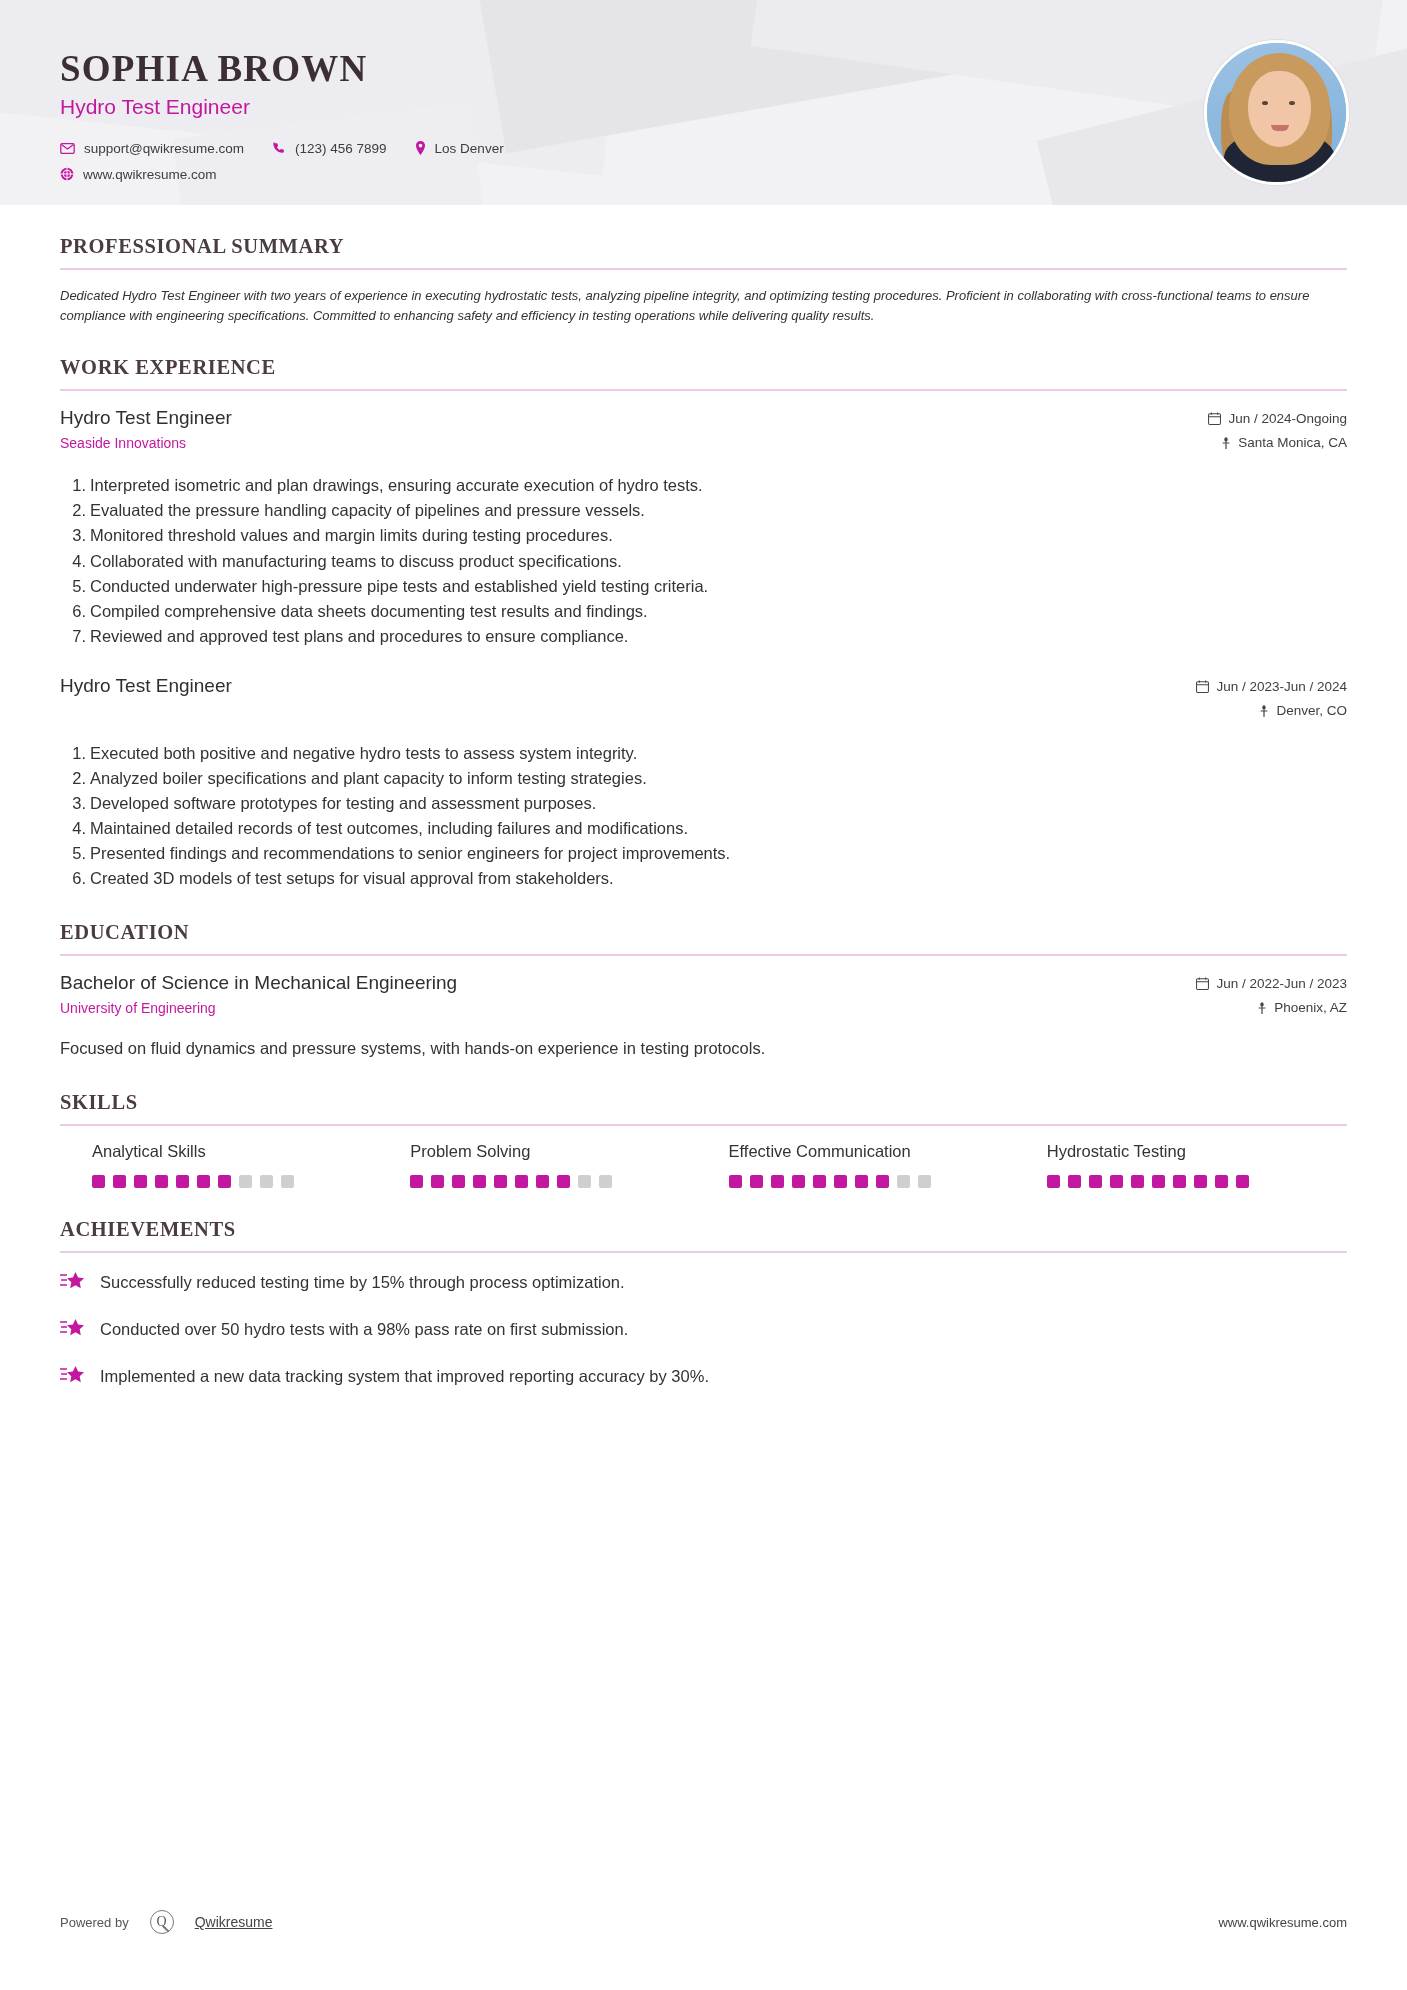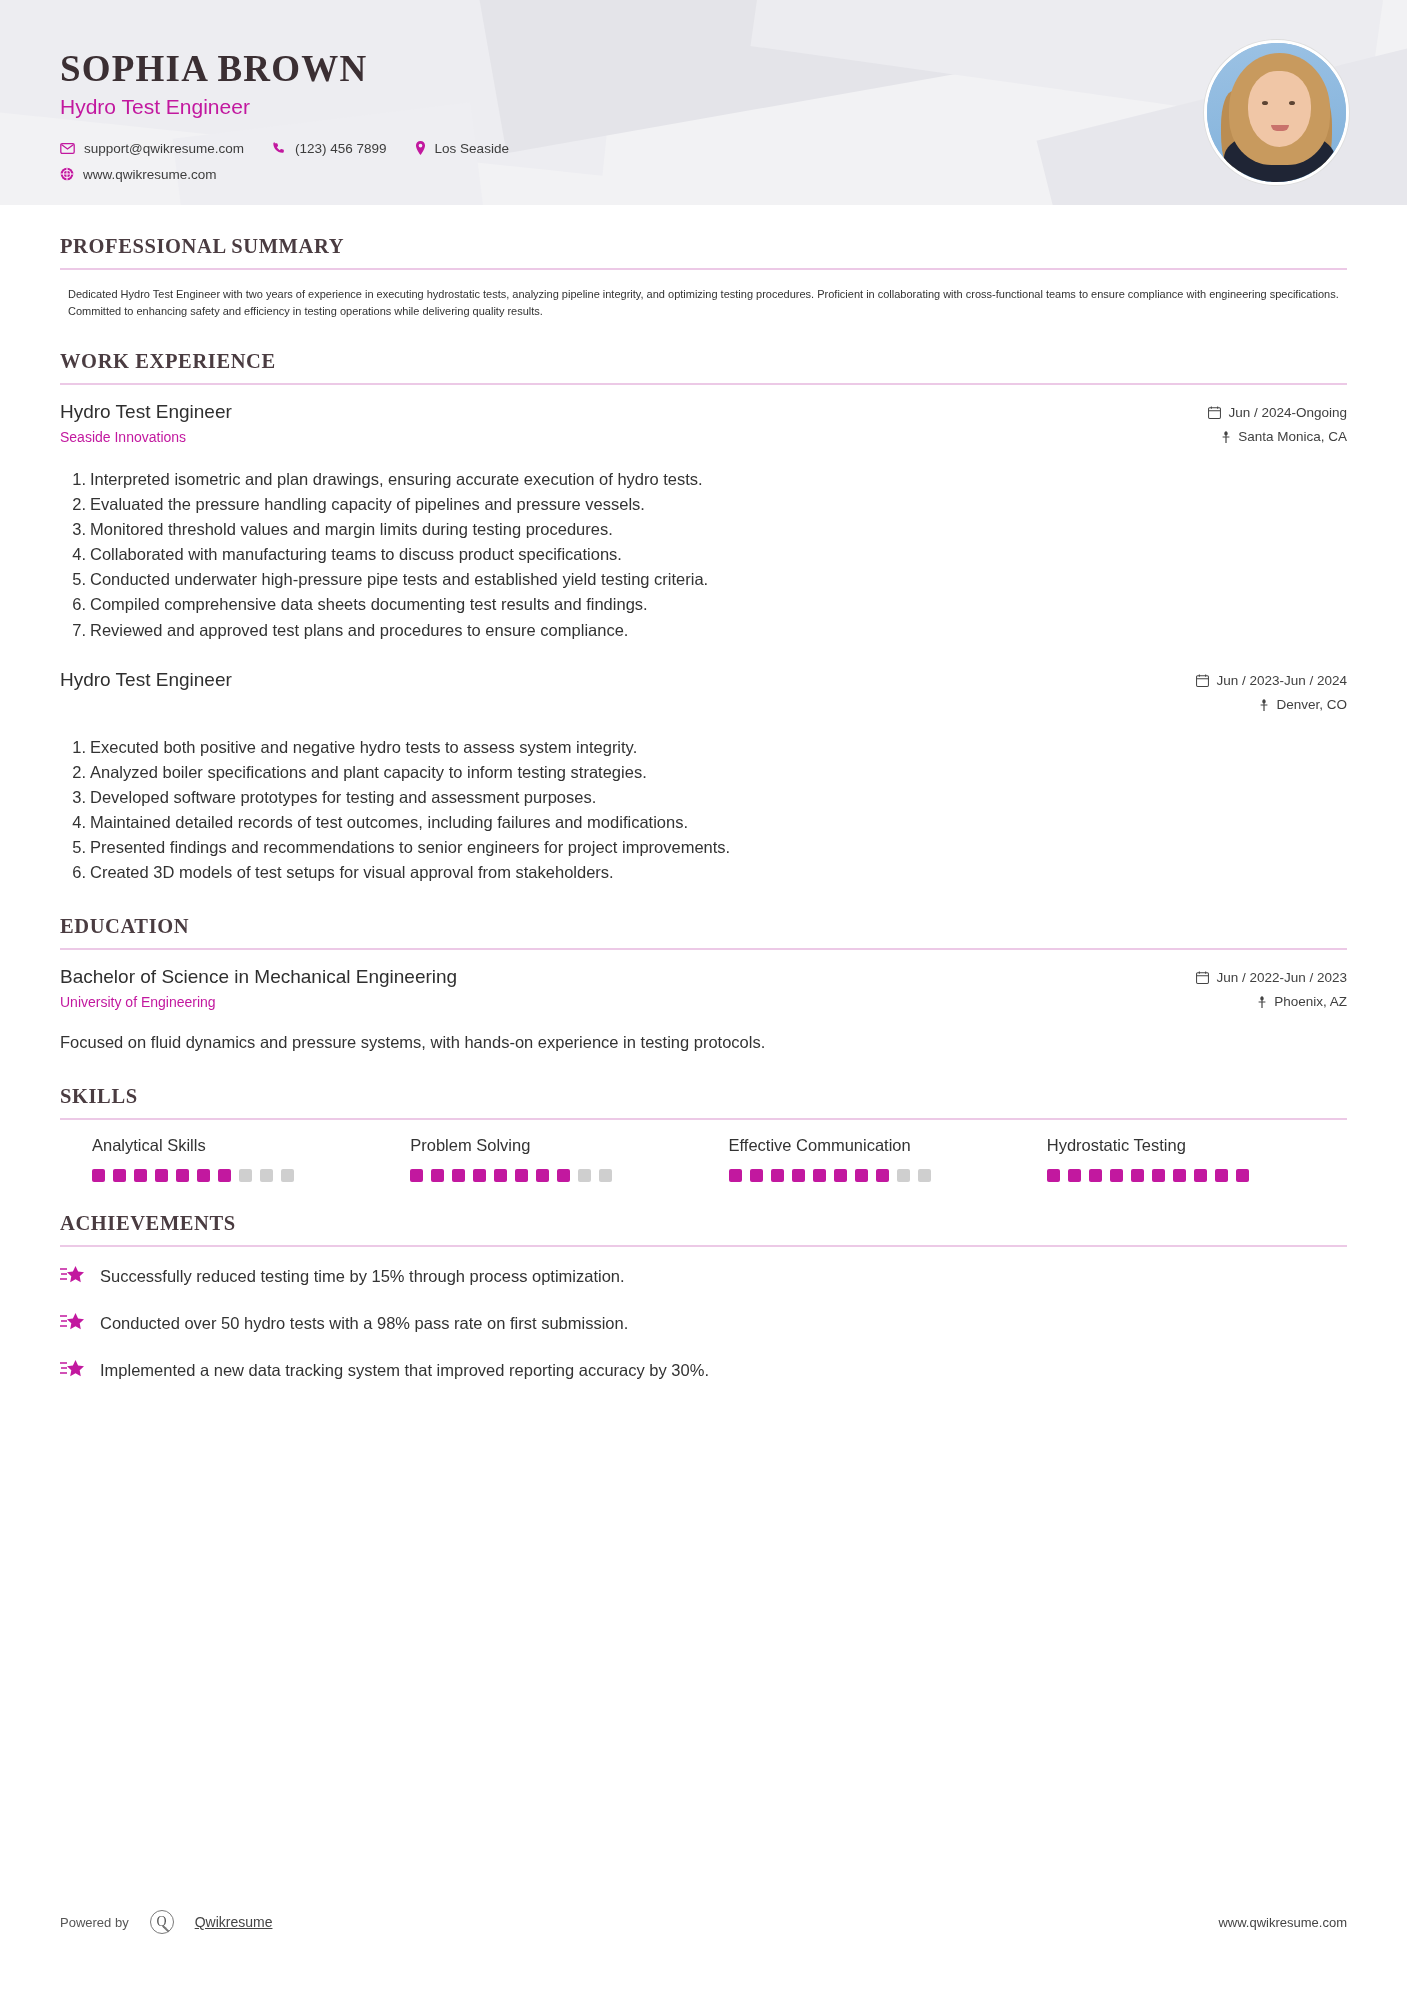--- a/index.html
+++ b/index.html
@@ -150,24 +150,25 @@
     margin: 2px 0 10px 0;
     text-transform: uppercase;
   }
   .divider {
     height: 2px;
     background: #ecc9e6;
     width: 100%;
     margin-bottom: 16px;
   }
   .summary-text {
-    font-size: 11px;
+    font-size: 13px;
     line-height: 1.55;
     color: #333333;
-    margin: 8px;
+    margin: 0;
+    font-style: italic;
   }
 
   
   .entry { margin-bottom: 26px; }
   .entry-head {
     display: flex;
     justify-content: space-between;
     align-items: flex-start;
   }
   .entry-left { flex: 1 1 auto; }
@@ -327,21 +328,21 @@
         </span>
         <span class="txt">(123) 456 7899</span>
       </span>
 
       <span class="contact-item">
         <span class="ico">
           <svg width="11" height="14" viewBox="0 0 12 16">
               <path d="M6 0C3 0 .8 2.2.8 5.2c0 3.8 4.4 10 5.2 10.8.8-.8 5.2-7 5.2-10.8C11.2 2.2 9 0 6 0zm0 7.3a2.1 2.1 0 110-4.2 2.1 2.1 0 010 4.2z" fill="#c2189f"></path>
             </svg>
         </span>
-        <span class="txt">Los Seaside</span>
+        <span class="txt">Los Denver</span>
       </span>
     </div>
 
     <div class="contact-row">
       <span class="contact-item">
         <span class="ico">
           <svg width="14" height="14" viewBox="0 0 16 16">
               <circle cx="8" cy="8" r="7.2" fill="#c2189f"></circle>
               <circle cx="8" cy="8" r="4.4" fill="none" stroke="#ffffff" stroke-width="1.1"></circle>
               <path d="M8 .8v14.4M.8 8h14.4" stroke="#ffffff" stroke-width="1.1"></path>

